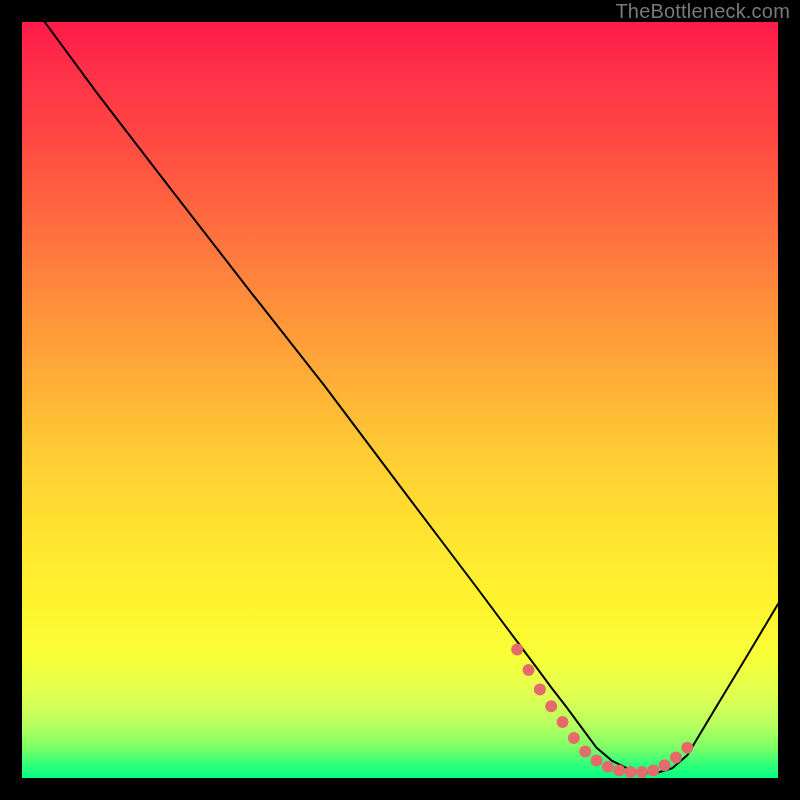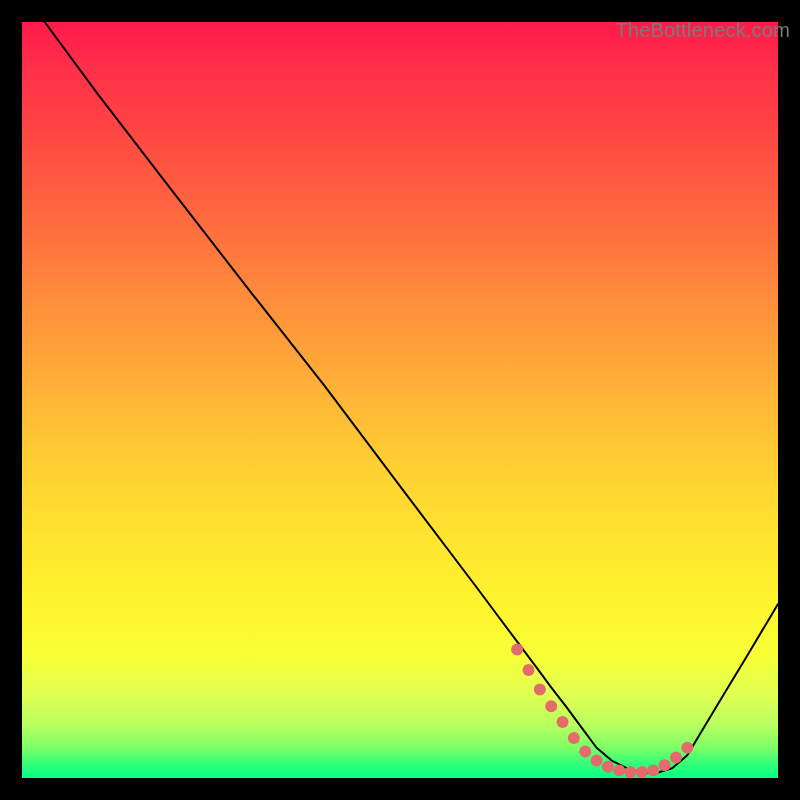--- a/index.html
+++ b/index.html
@@ -12,21 +12,21 @@
     font-family: Arial, Helvetica, sans-serif;
   }
   .stage {
     position: relative;
     width: 800px;
     height: 800px;
     background: #000000;
   }
   .watermark {
     position: absolute;
-    top: 19px;
+    top: 0;
     right: 10px;
     color: #7a7a7a;
     font-size: 20px;
     font-weight: 500;
     letter-spacing: 0.2px;
     z-index: 20;
   }
   .plot-area {
     position: absolute;
     width: 756px;

